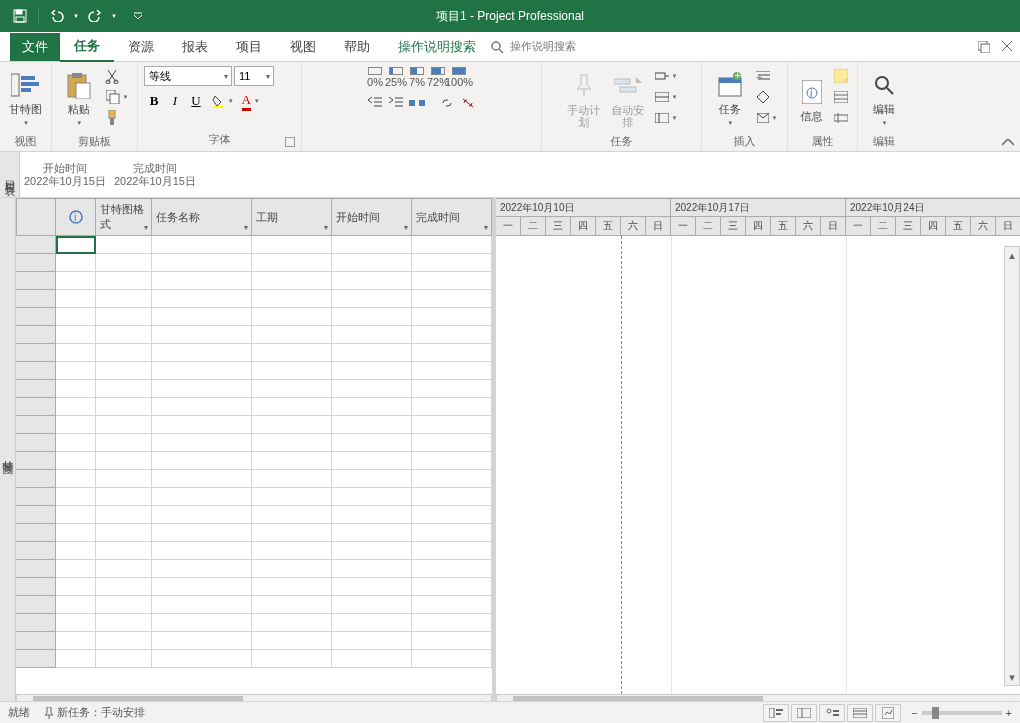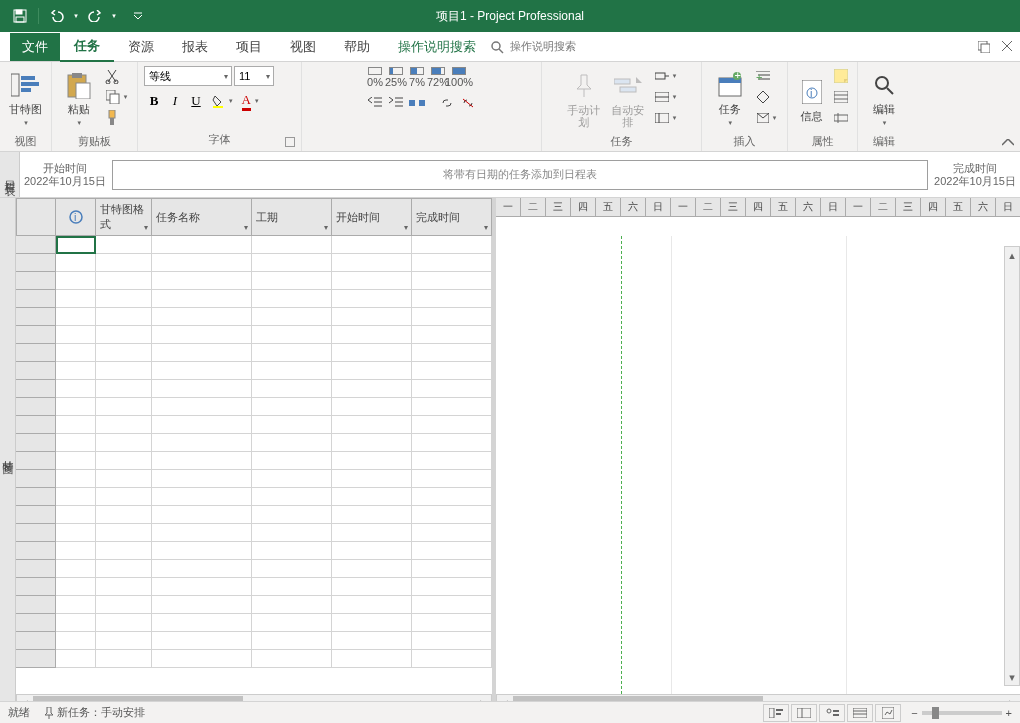--- a/index.html
+++ b/index.html
@@ -453,23 +453,20 @@
   <div class="ribbon-collapse">
       <svg width="12" height="8">
         <path d="M0 6 L6 0 L12 6" fill="none" stroke="#666" stroke-width="1.5"></path>
       </svg>
     </div>
 </div>
 
 <div class="timeline-band">
   <div class="vtab">日程表</div>
   <div class="tl-cap"><span>开始时间</span><br><span>2022年10月15日</span></div>
-  <div class="tl-bar">
-      <span>将带有日期的任务添加到日程表</span>
-    </div>
   <div class="tl-cap"><span>完成时间</span><br><span>2022年10月15日</span></div>
 </div>
 
 <div class="workarea">
   <div class="gantt-vtab">
       <span>甘特图</span>
     </div>
 
   <div class="tablepane">
     <div class="thead">
@@ -721,20 +718,25 @@
       </div>
     <div class="sb" style="width:100%">
       <div class="arrow">◂</div>
       <div class="thumb" style="left:16px;width:210px"></div>
       <div class="arrow" style="position:absolute;right:0">▸</div>
     </div>
   </div>
 
   <div class="ganttpane">
     <div class="ghead">
+      <div class="ghead-top" id="ghead-top">
+          <div class="wk">2022年10月10日</div>
+          <div class="wk">2022年10月17日</div>
+          <div class="wk">2022年10月24日</div>
+        </div>
       <div class="ghead-bot" id="ghead-bot">
           <div class="day">一</div>
           <div class="day">二</div>
           <div class="day">三</div>
           <div class="day">四</div>
           <div class="day">五</div>
           <div class="day">六</div>
           <div class="day">日</div>
           <div class="day">一</div>
           <div class="day">二</div>

